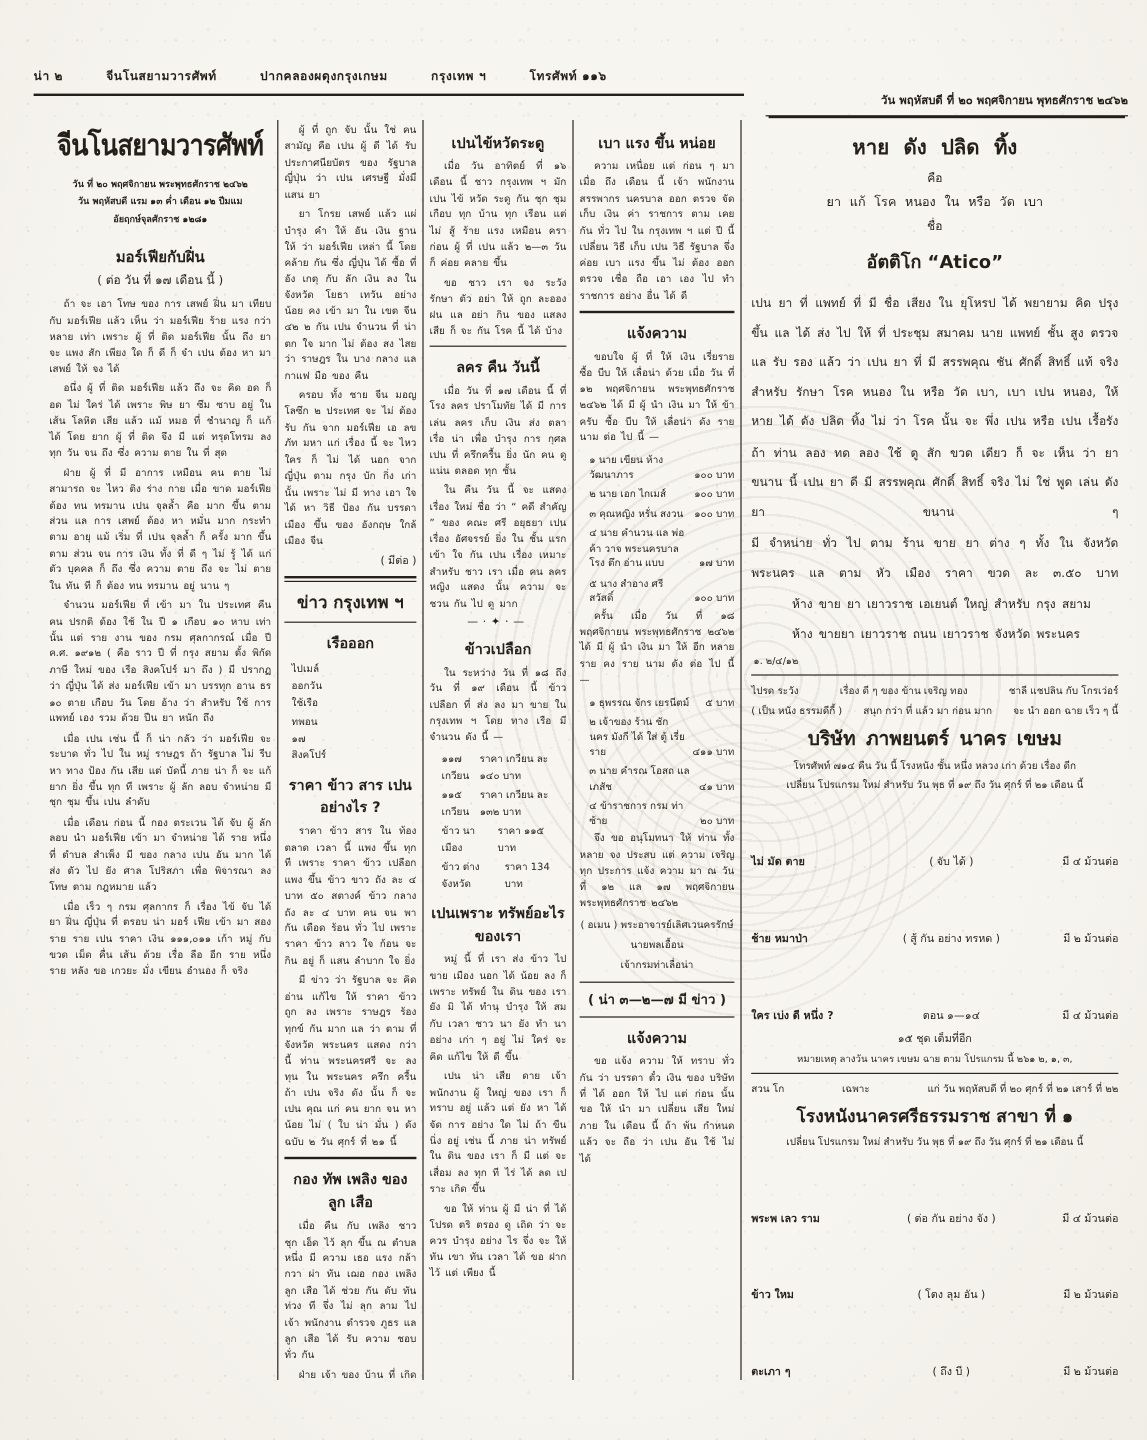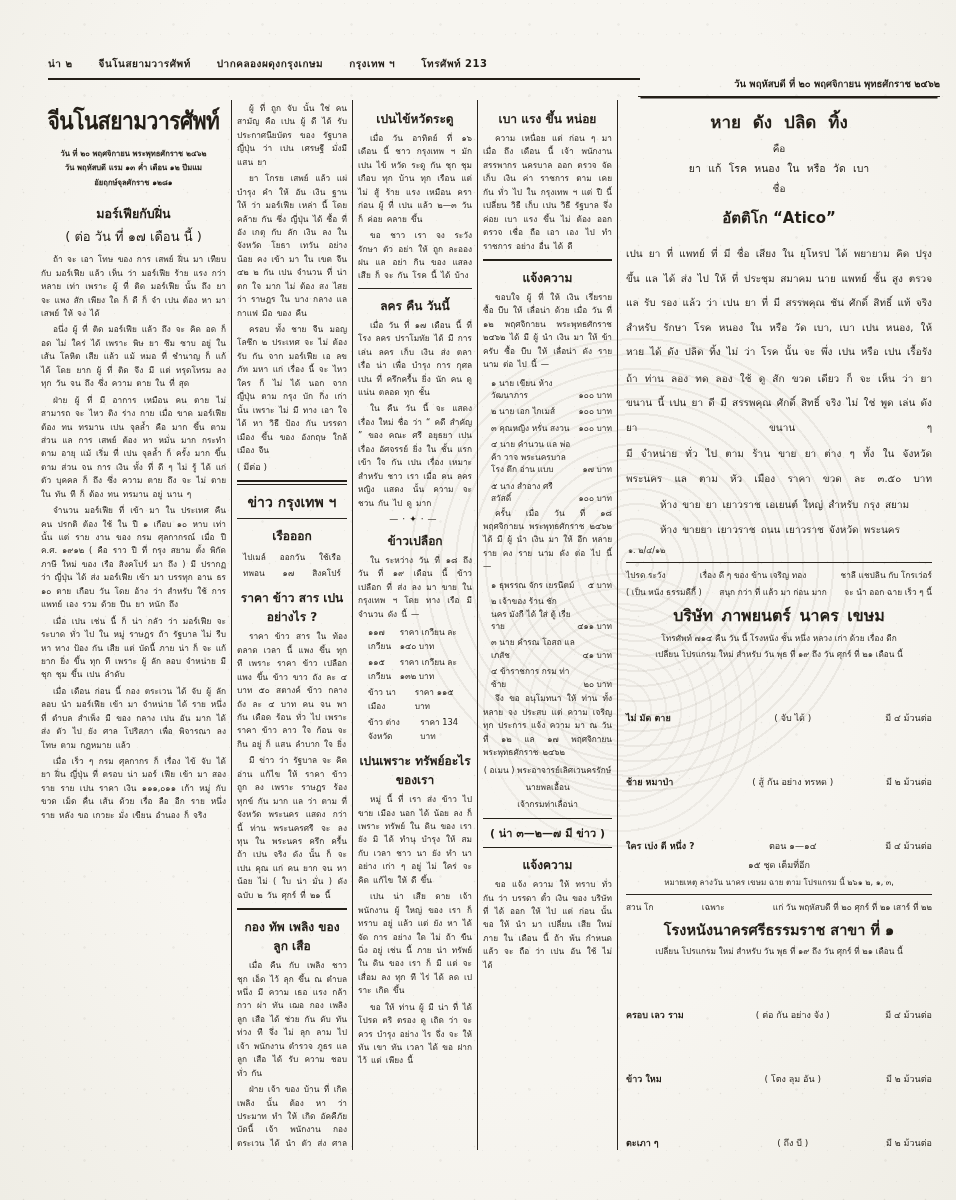--- a/index.html
+++ b/index.html
@@ -20,50 +20,50 @@
       radial-gradient(circle, rgba(50,42,32,.12) 0.5px, transparent 1px),
       radial-gradient(circle, rgba(70,60,45,.10) 1px, transparent 1.6px);
     background-size: 41px 53px, 23px 31px, 89px 71px;
     background-position: 3px 7px, 11px 19px, 40px 60px; }
   .stamp { position:absolute; border-radius:50%; pointer-events:none; z-index:5;
     background:repeating-radial-gradient(circle at 50% 50%, rgba(80,66,50,.075) 0 2px, transparent 2px 15px); }
   .stamp1 { left:402px; top:330px; width:470px; height:470px; }
   .stamp2 { left:470px; top:560px; width:300px; height:300px; opacity:.8; }
 
   
-  .hdr-left { position:absolute; left:48px; top:56px; width:592px; z-index:2;
-    display:flex; align-items:baseline; gap:26px; font-size:10px; font-weight:bold;
+  .hdr-left { position:absolute; left:28px; top:56px; width:592px; z-index:2;
+    display:flex; align-items:baseline; gap:36px; font-size:10px; font-weight:bold;
     border-bottom:2.5px solid #241f18; padding-bottom:7px; }
   .hdr-left .sp { letter-spacing:.5px; }
   .hdr-right { position:absolute; left:638px; top:76px; width:302px; z-index:2;
     font-size:9.5px; font-weight:bold; text-align:right;
     border-bottom:1.5px solid #241f18; box-shadow:0 4px 0 -2.5px #241f18; padding-bottom:5px; }
 
   
   .main { position:absolute; left:36px; top:100px; width:904px; height:1050px;
     display:flex; z-index:2; }
   .col { height:100%; overflow:hidden; padding:2px 5px 0 5px; border-right:1px solid #2b2620; }
   .col:last-child { border-right:none; }
   .c1 { width:196px; } .c2 { width:121px; } .c3 { width:125px; } .c4 { width:140px; }
   .c5 { flex:1; padding:0 8px; }
 
   .mast { font-size:21px; font-weight:bold; text-align:center; letter-spacing:-.5px;
     transform:scaleY(1.15); margin:2px 0 10px 0; }
   .dline { font-size:7.6px; text-align:center; line-height:1.9; font-weight:bold; }
   .h-art { font-size:12.5px; font-weight:bold; text-align:center; margin:14px 0 2px 0; }
-  .h-sub { font-size:13px; text-align:center; margin-bottom:6px; }
+  .h-sub { font-size:10px; text-align:center; margin-bottom:6px; }
   .h-sec { font-size:12px; font-weight:bold; text-align:center; margin:7px 0 4px 0; }
   .h-news { font-size:14px; font-weight:bold; text-align:center; margin:6px 0 3px 0; }
   .p { font-size:8.3px; line-height:1.62; text-align:justify; text-indent:12px;
     word-spacing:1.5px; margin-bottom:3px; }
   .rule { border-top:1px solid #2b2620; margin:5px 0; }
   .rule-th { border-top:2.5px solid #241f18; margin:6px 0 2px 0; }
   .rule-dbl { border-top:2.5px solid #241f18; border-bottom:1px solid #241f18; height:5px; margin:6px 0 3px 0; }
-  .mark { font-size:9px; text-align:left; margin:0 0; }
-  .shiprow { display:flex; justify-content:space-between; font-size:8.3px; padding:1px 6px; }
+  .mark { font-size:9px; text-align:right; margin:0 0; }
+  .shiprow { display:flex; justify-content:space-between; font-size:8.3px; padding:1px 6px;flex-direction:column; }
   .pricerow { display:flex; justify-content:space-between; font-size:8.3px; padding:1px 2px 1px 10px; }
   .donor { display:flex; justify-content:space-between; align-items:flex-end; font-size:8.3px;
     padding:2px 0 2px 8px; line-height:1.5; }
   .donor .amt { white-space:nowrap; padding-left:5px; }
   .sig { font-size:8.3px; text-align:center; line-height:2.0; }
   .boxref { font-size:11px; font-weight:bold; text-align:center; margin:6px 0;
     border-top:1px solid #241f18; border-bottom:1px solid #241f18; padding:5px 0; }
   .orn { text-align:center; font-size:9px; letter-spacing:4px; margin:4px 0; }
 
   
@@ -91,21 +91,21 @@
 </head>
 <body>
 
 <div class="page">
 
   <div class="hdr-left">
     <span class="sp">น่า ๒</span>
     <span class="sp">จีนโนสยามวารศัพท์</span>
     <span class="sp">ปากคลองผดุงกรุงเกษม</span>
     <span class="sp">กรุงเทพ ฯ</span>
-    <span class="sp">โทรศัพท์ 213</span>
+    <span class="sp">โทรศัพท์ ๑๑๖</span>
   </div>
   <div class="hdr-right">วัน พฤหัสบดี ที่ ๒๐ พฤศจิกายน พุทธศักราช ๒๔๖๒</div>
 
   <div class="main">
 
     <div class="col c1">
       <div class="mast">จีนโนสยามวารศัพท์</div>
       <div class="dline">วัน ที่ ๒๐ พฤศจิกายน พระพุทธศักราช ๒๔๖๒</div>
       <div class="dline">วัน พฤหัสบดี แรม ๑๓ ค่ำ เดือน ๑๒ ปีมแม</div>
       <div class="dline">อัยฤกษ์จุลศักราช ๑๒๘๑</div>
@@ -287,21 +287,21 @@
 
       <div>
         <div class="teaser">
           <span>สวน โก</span>
           <span>เฉพาะ</span>
           <span>แก่ วัน พฤหัสบดี ที่ ๒๐ ศุกร์ ที่ ๒๑ เสาร์ ที่ ๒๒</span>
         </div>
         <div class="cin-t2">โรงหนังนาครศรีธรรมราช สาขา ที่ ๑</div>
         <div class="cin-info">เปลี่ยน โปรแกรม ใหม่ สำหรับ วัน พุธ ที่ ๑๙ ถึง วัน ศุกร์ ที่ ๒๑ เดือน นี้</div>
         <div class="mrow">
-          <span class="mn">ครอบ เลว ราม</span>
+          <span class="mn">พระพ เลว ราม</span>
           <span class="mo">( ต่อ กัน อย่าง จัง )</span>
           <span class="mr">มี ๔ ม้วนต่อ</span>
         </div>
         <div class="mrow">
           <span class="mn">ข้าว ใหม</span>
           <span class="mo">( โตง ลุม อัน )</span>
           <span class="mr">มี ๒ ม้วนต่อ</span>
         </div>
         <div class="mrow">
           <span class="mn">ตะเภา ๆ</span>

